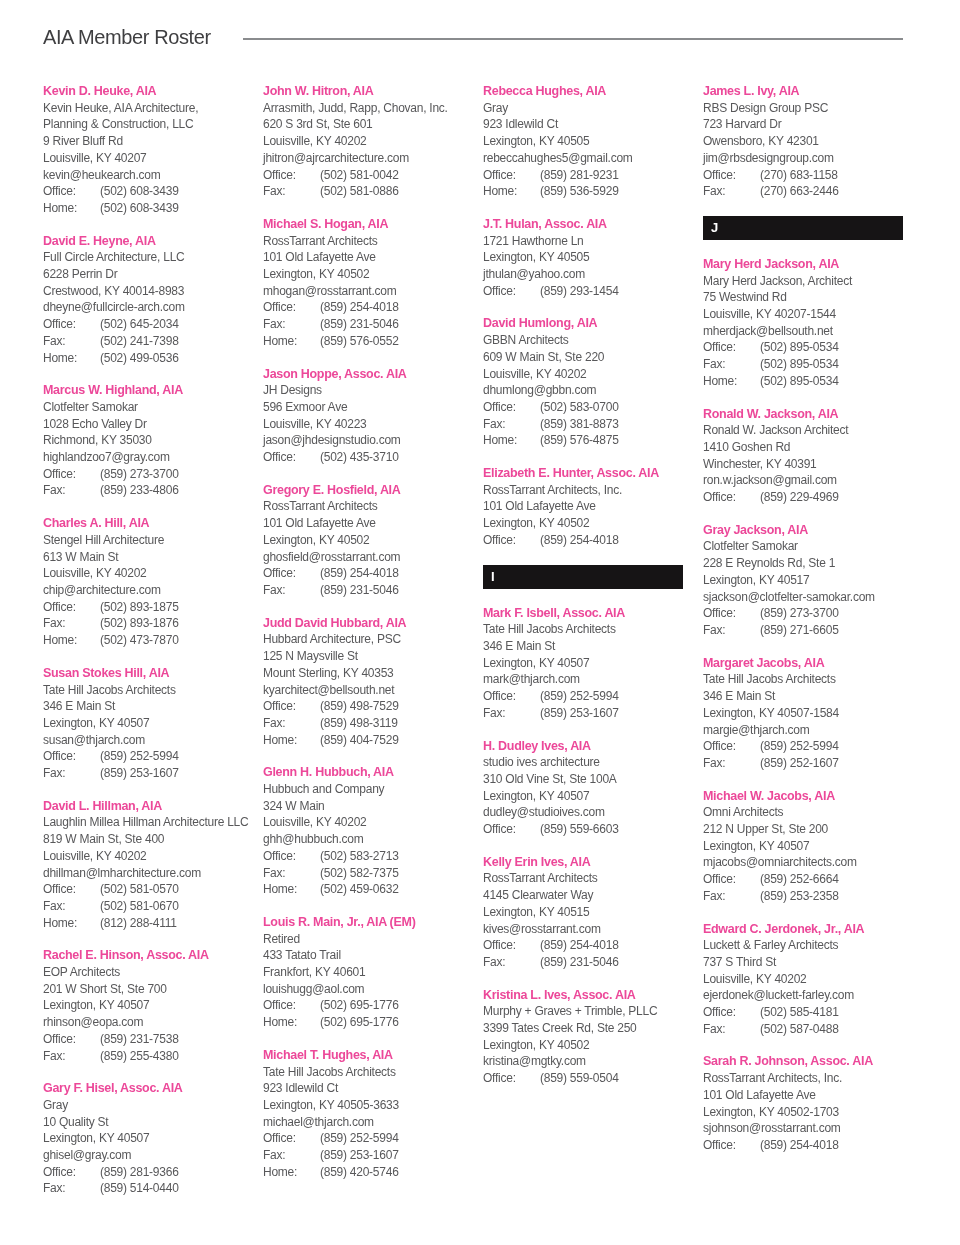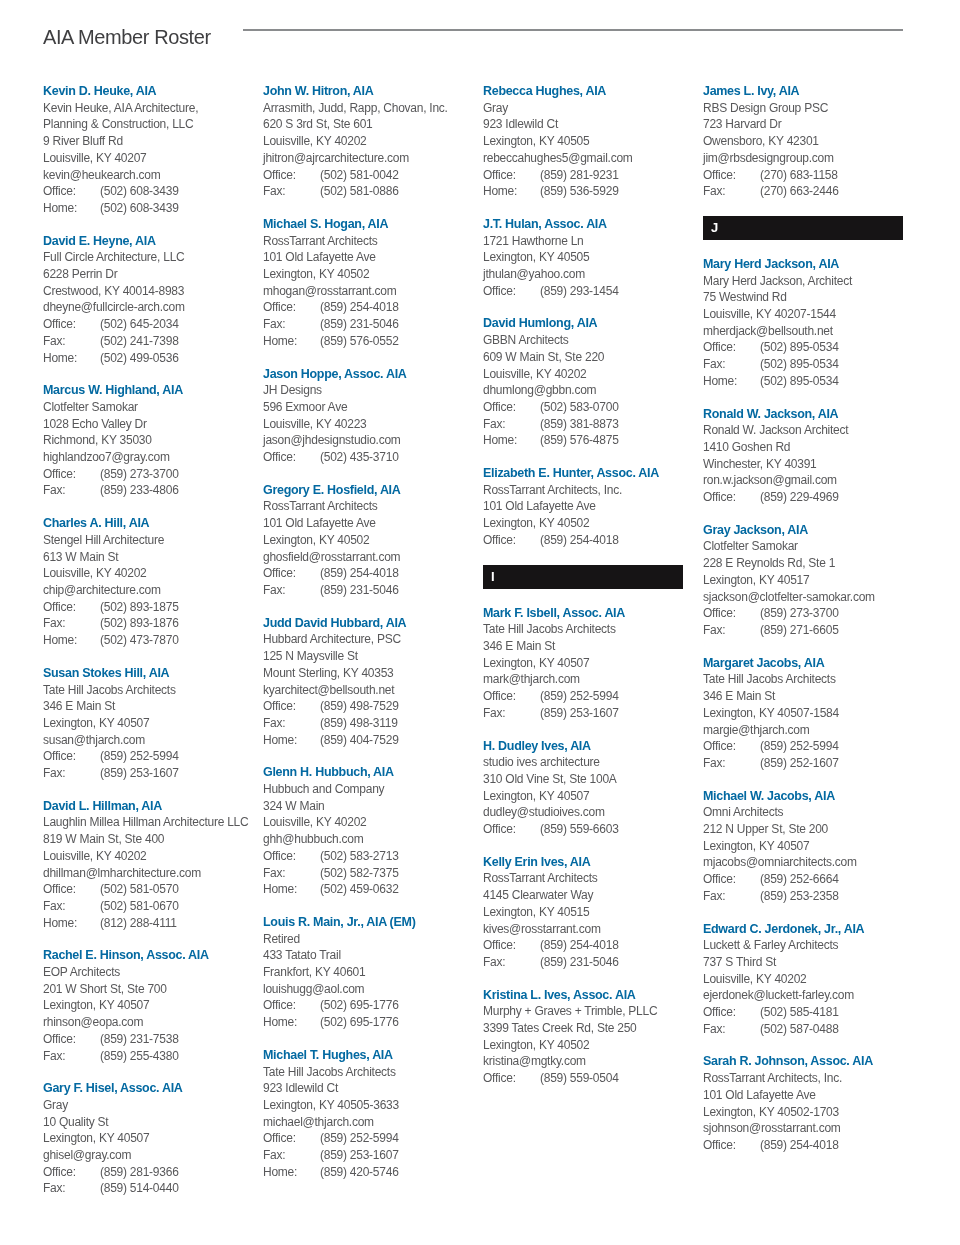--- a/index.html
+++ b/index.html
@@ -9,41 +9,41 @@
     font-family: "Liberation Sans", sans-serif;
     position: relative;
     overflow: hidden;
     -webkit-font-smoothing: antialiased;
   }
   .page { position: absolute; inset: 0; }
 
   
   .header {
     position: absolute; top: 26px; left: 43px; right: 57px;
-    display: flex; align-items: flex-start;
+    display: flex; align-items: center;
   }
   .page-title {
     font-size: 20px; font-weight: 400; color: #3f3f41;
     letter-spacing: -0.4px; white-space: nowrap;
   }
   .header-rule {
     flex: 1; height: 2px; background: #8a8c8e; margin-left: 32px; margin-top: 3px;
   }
 
   
   .columns {
     position: absolute; top: 83px; left: 43px;
     display: grid; grid-template-columns: repeat(4, 200px); gap: 20px;
     align-items: start;
   }
   .col { width: 200px; }
 
   .entry { margin-bottom: 16px; }
   .name {
-    font-size: 12.5px; font-weight: 700; color: #0369a1;
+    font-size: 12.5px; font-weight: 700; color: #ec4899;
     line-height: 16.7px; letter-spacing: -0.3px; white-space: nowrap;
   }
   .line {
     font-size: 12px; color: #58585a; line-height: 16.7px;
     letter-spacing: -0.25px; white-space: nowrap;
   }
   .phone-row {
     display: flex; font-size: 12px; color: #58585a; line-height: 16.7px;
     letter-spacing: -0.25px; white-space: nowrap;
   }

